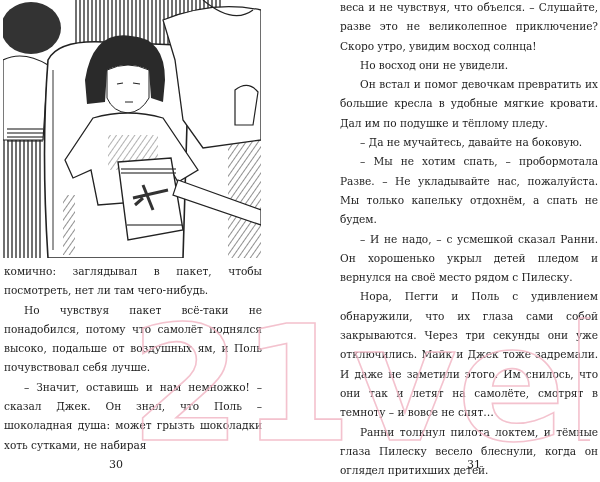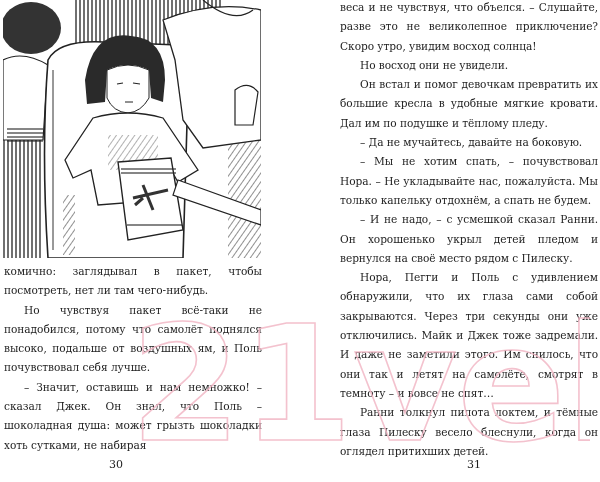--- a/index.html
+++ b/index.html
@@ -105,21 +105,21 @@
 
   <div class="page-number">30</div>
 </div>
 
 <div class="page page-right">
   <div class="text-block">
     <p class="cont">веса и не чувствуя, что объелся. – Слушайте, разве это не великолепное приключение? Скоро утро, увидим восход солнца!</p>
     <p class="indent">Но восход они не увидели.</p>
     <p class="indent">Он встал и помог девочкам превратить их большие кресла в удобные мягкие кровати. Дал им по подушке и тёплому пледу.</p>
     <p class="indent">– Да не мучайтесь, давайте на боковую.</p>
-    <p class="indent">– Мы не хотим спать, – почувствовал Нора. – Не укладывайте нас, пожалуйста. Мы только капельку отдохнём, а спать не будем.</p>
+    <p class="indent">– Мы не хотим спать, – пробормотала Разве. – Не укладывайте нас, пожалуйста. Мы только капельку отдохнём, а спать не будем.</p>
     <p class="indent">– И не надо, – с усмешкой сказал Ранни. Он хорошенько укрыл детей пледом и вернулся на своё место рядом с Пилеску.</p>
     <p class="indent">Нора, Пегги и Поль с удивлением обнаружили, что их глаза сами собой закрываются. Через три секунды они уже отключились. Майк и Джек тоже задремали. И даже не заметили этого. Им снилось, что они так и летят на самолёте, смотрят в темноту – и вовсе не спят…</p>
     <p class="indent">Ранни толкнул пилота локтем, и тёмные глаза Пилеску весело блеснули, когда он оглядел притихших детей.</p>
 
   </div>
 
   <div class="page-number">31</div>
 </div>
 
 <svg class="watermark" viewBox="0 0 460 190">

